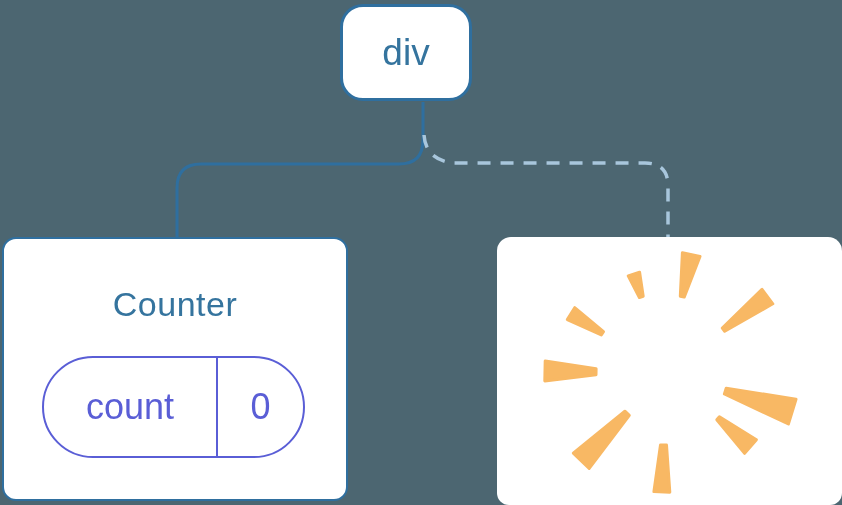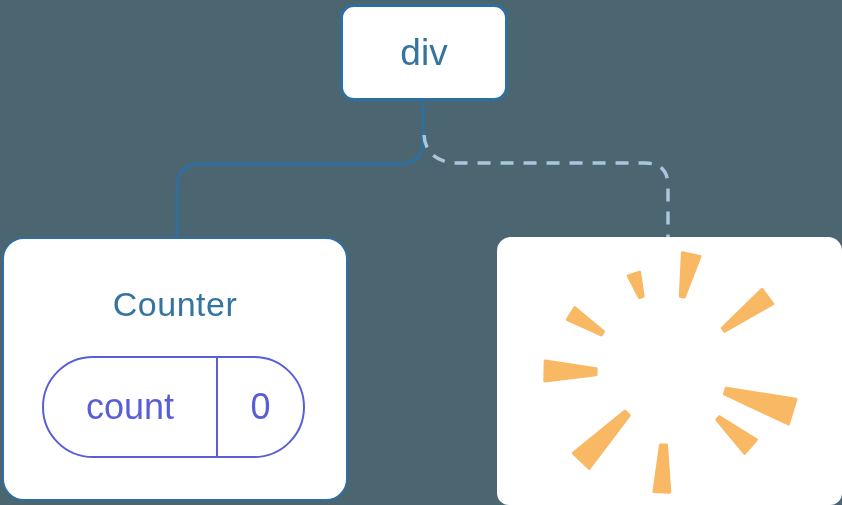--- a/index.html
+++ b/index.html
@@ -28,35 +28,35 @@
     fill: none;
     stroke-dasharray: 13 10;
   }
   .node {
     position: absolute;
     background: var(--node_bg, #FFFFFF);
     box-sizing: border-box;
   }
   .node-root {
     left: 340px; top: 4px;
-    width: 168px; height: 97px;
+    width: 132px; height: 97px;
     border: 3px solid var(--node_border, #2F6F9F);
-    border-radius: 14px;
+    border-radius: 23px;
     display: flex; align-items: center; justify-content: center;
   }
   .node-root-label {
     font-size: 37px;
     font-weight: 500;
     color: var(--node_text, #35749E);
   }
   .node-counter {
     left: 2px; top: 237px;
     width: 346px; height: 264px;
     border: 2.5px solid var(--node_border, #2F6F9F);
-    border-radius: 22px;
+    border-radius: 14px;
   }
   .counter-title {
     position: absolute;
     top: 46px; left: 0; right: 0;
     text-align: center;
     font-size: 34px;
     font-weight: 500;
     letter-spacing: 0.5px;
     color: var(--node_text, #35749E);
   }

